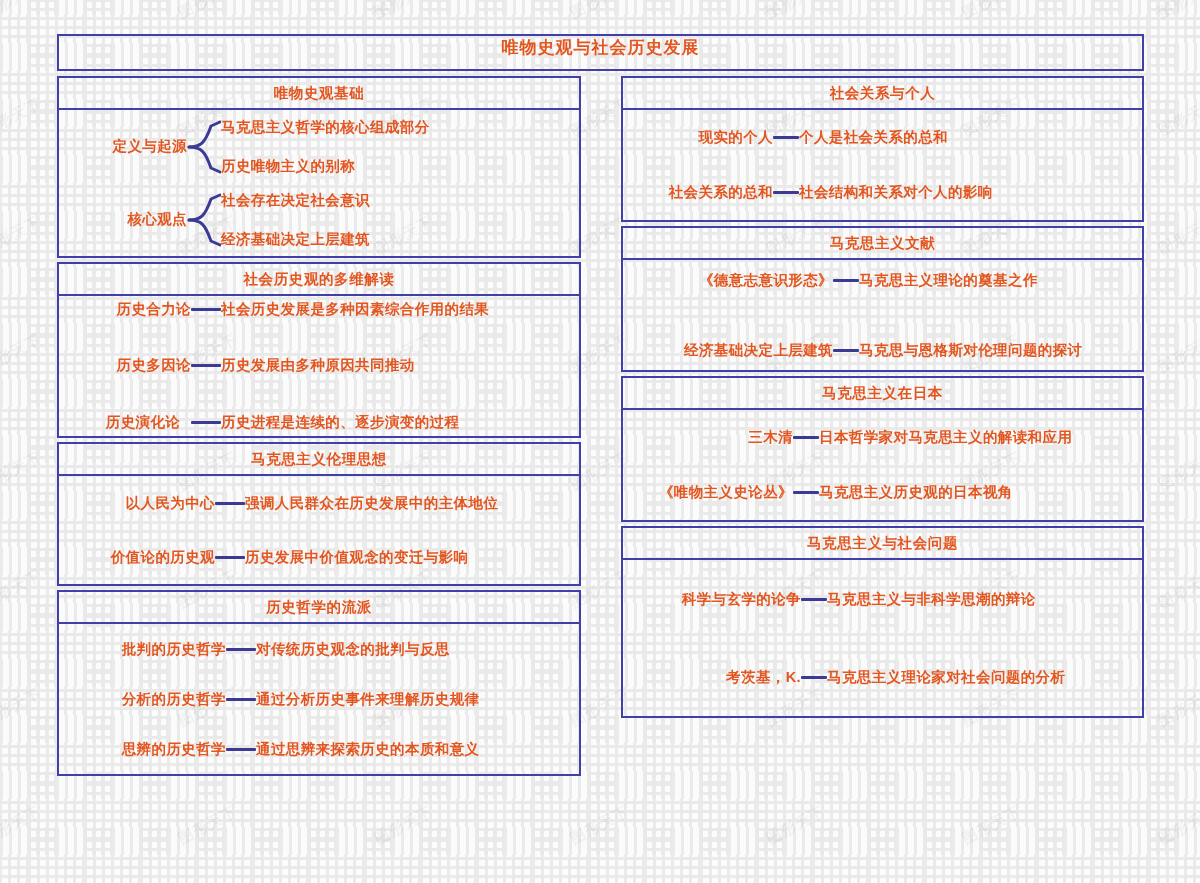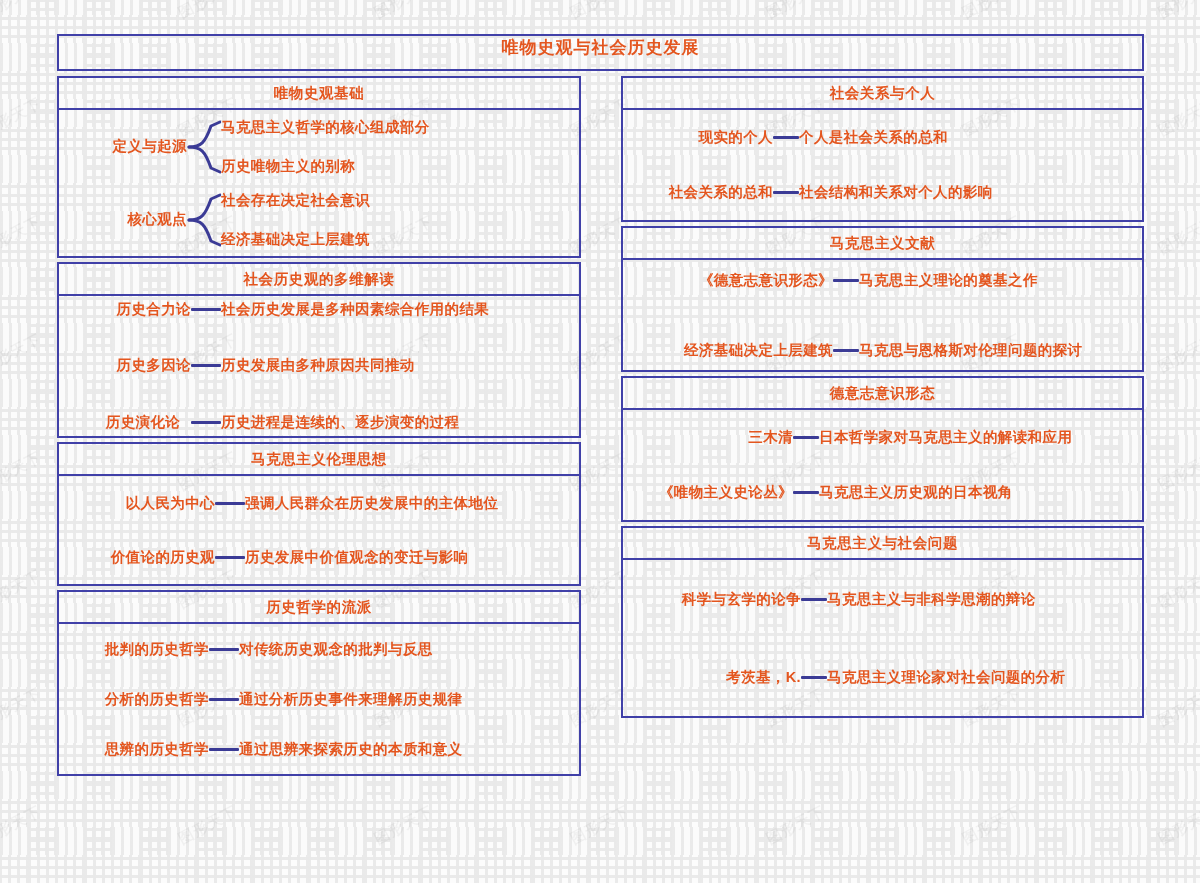--- a/index.html
+++ b/index.html
@@ -313,21 +313,21 @@
               <div class="lbl" style="width: 120px;">价值论的历史观</div>
               <div class="connector" style="width: 30px;"></div>
               <div class="desc">历史发展中价值观念的变迁与影响</div>
             </div>
           </div>
         </div>
       </div>
       <div class="sec-block">
         <div class="sec-head">历史哲学的流派</div>
         <div class="sec-body" style="height: 152px;">
-          <div class="rows" style="padding-left: 30px; justify-content: space-around;">
+          <div class="rows" style="padding-left: 47px; justify-content: space-around;">
             <div class="row">
               <div class="lbl" style="width: 120px;">批判的历史哲学</div>
               <div class="connector" style="width: 30px;"></div>
               <div class="desc">对传统历史观念的批判与反思</div>
             </div>
             <div class="row">
               <div class="lbl" style="width: 120px;">分析的历史哲学</div>
               <div class="connector" style="width: 30px;"></div>
               <div class="desc">通过分析历史事件来理解历史规律</div>
             </div>
@@ -369,21 +369,21 @@
             </div>
             <div class="row">
               <div class="lbl" style="width: 176px;">经济基础决定上层建筑</div>
               <div class="connector" style="width: 26px;"></div>
               <div class="desc">马克思与恩格斯对伦理问题的探讨</div>
             </div>
           </div>
         </div>
       </div>
       <div class="sec-block">
-        <div class="sec-head">德意志意识形态</div>
+        <div class="sec-head">马克思主义在日本</div>
         <div class="sec-body" style="height: 112px;">
           <div class="rows" style="padding-left: 34px; justify-content: space-around;">
             <div class="row">
               <div class="lbl" style="width: 136px;">三木清</div>
               <div class="connector" style="width: 26px;"></div>
               <div class="desc">日本哲学家对马克思主义的解读和应用</div>
             </div>
             <div class="row">
               <div class="lbl" style="width: 136px;">《唯物主义史论丛》</div>
               <div class="connector" style="width: 26px;"></div>

